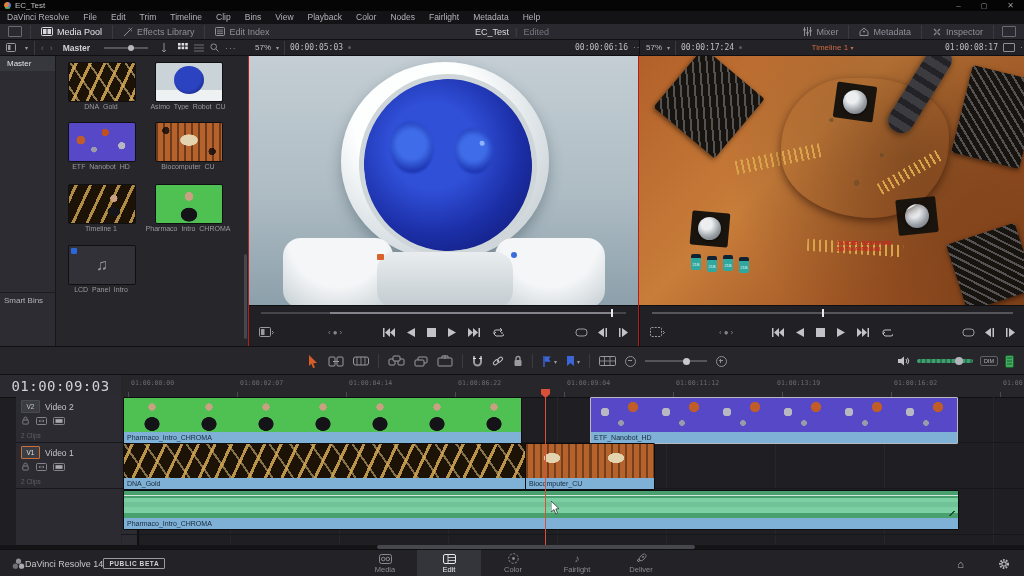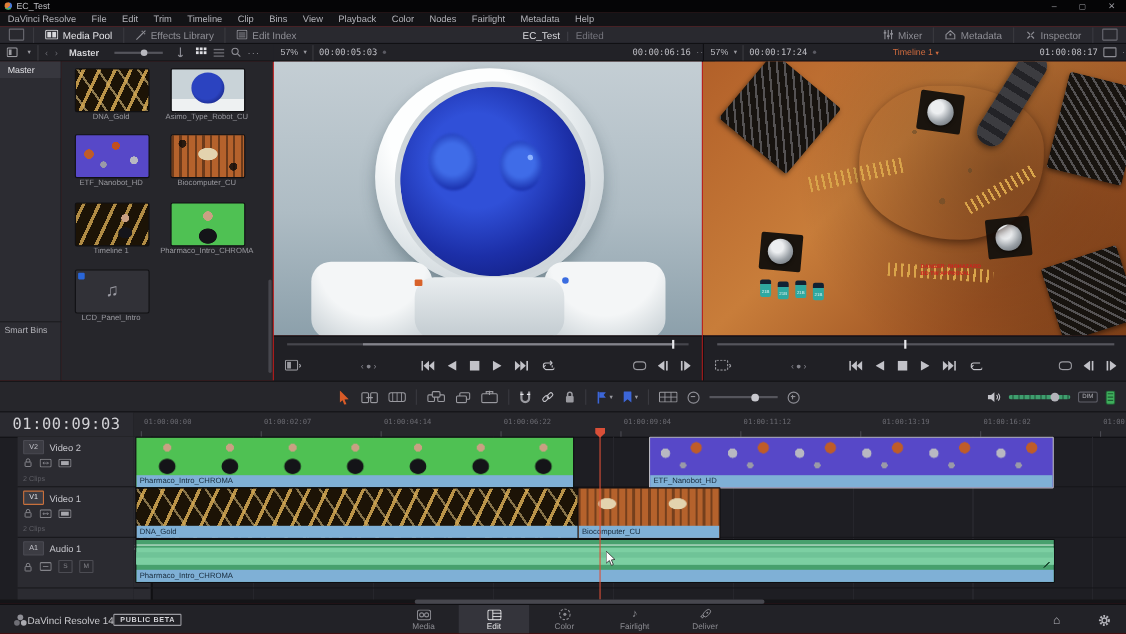--- a/index.html
+++ b/index.html
@@ -666,21 +666,21 @@
       <span class="mono" style="font-size:14px;color:#d2d2d6;letter-spacing:.5px;">01:00:09:03</span>
     </div>
 
     <div class="abs" id="tl-ruler">
       <span class="rlabel mono" style="left:10px;">01:00:00:00</span>
       <span class="rlabel mono" style="left:119px;">01:00:02:07</span>
       <span class="rlabel mono" style="left:228px;">01:00:04:14</span>
       <span class="rlabel mono" style="left:337px;">01:00:06:22</span>
       <span class="rlabel mono" style="left:446px;">01:00:09:04</span>
       <span class="rlabel mono" style="left:555px;">01:00:11:12</span>
-      <span class="rlabel mono" style="left:681px;">01:00:13:19</span>
+      <span class="rlabel mono" style="left:656px;">01:00:13:19</span>
       <span class="rlabel mono" style="left:773px;">01:00:16:02</span>
       <span class="rlabel mono" style="left:882px;">01:00:18:09</span>
       <span class="rtick" style="left:7px;"></span>
         <span class="rtick" style="left:116px;"></span>
       <span class="rtick" style="left:225px;"></span>
         <span class="rtick" style="left:334px;"></span>
       <span class="rtick" style="left:443px;"></span>
         <span class="rtick" style="left:552px;"></span>
       <span class="rtick" style="left:661px;"></span>
         <span class="rtick" style="left:770px;"></span>
@@ -737,43 +737,20 @@
           <span>
               <svg width="12" height="8" viewBox="0 0 12 8">
                 <rect x="0.5" y="0.5" width="11" height="7" rx="1" fill="none" stroke="#9a9aa0"></rect>
                 <rect x="2.5" y="2.2" width="7" height="3.6" fill="#c8c8ce"></rect>
               </svg>
             </span>
         </div>
         <span class="clipcount" style="position:absolute;left:5px;bottom:3px;">2 Clips</span>
       </div>
 
-      <div class="trk" style="top:92px;height:45px;">
-        <div class="flex" style="gap:5px;padding:3px 5px 0 5px;">
-          <span class="badge">A1</span>
-          <span class="trkname">Audio 1</span>
-          <span class="clipcount" style="margin-left:auto;">2.0</span>
-        </div>
-        <div class="flex hicon" style="gap:6px;padding:4px 0 0 5px;">
-          <span>
-              <svg width="9" height="9" viewBox="0 0 10 10">
-                <rect x="2" y="4.5" width="6" height="4.5" rx=".5" fill="none" stroke="#9a9aa0"></rect>
-                <path d="M3.2 4.5 V3 a1.8 1.8 0 0 1 3.6 0 V4.5" fill="none" stroke="#9a9aa0"></path>
-              </svg>
-            </span>
-          <span>
-              <svg width="11" height="8" viewBox="0 0 11 8">
-                <rect x="0.5" y="0.5" width="10" height="7" rx="1" fill="none" stroke="#9a9aa0"></rect>
-                <path d="M3 4 h5" stroke="#9a9aa0" stroke-width=".8"></path>
-              </svg>
-            </span>
-          <span class="smbtn">S</span>
-          <span class="smbtn">M</span>
-        </div>
-      </div>
     </div>
 
     <div class="abs" id="tl-lanes">
       <div class="lane-div" style="top:45px;"></div>
       <div class="lane-div" style="top:91px;"></div>
       <div class="lane-div" style="top:137px;"></div>
 
       <div class="clip clip-chroma" style="left:2px;top:0;width:397px;height:45px;">
         <div class="namebar">Pharmaco_Intro_CHROMA</div>
       </div>

